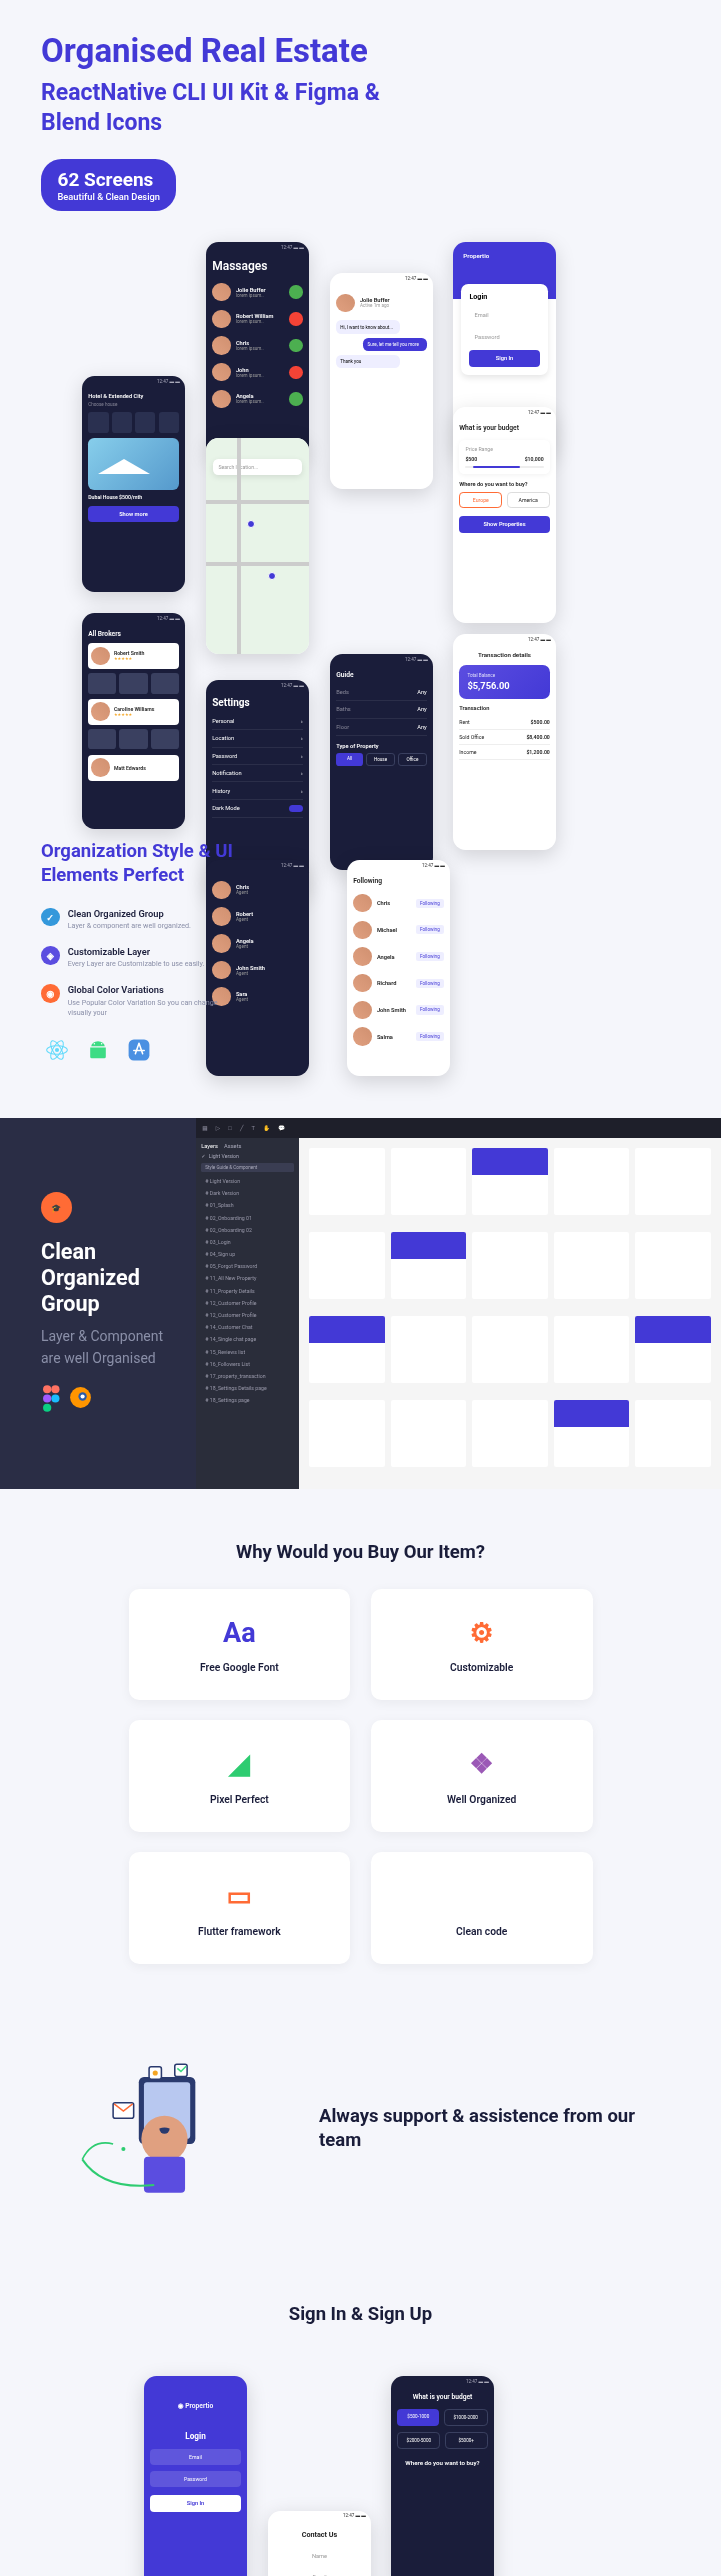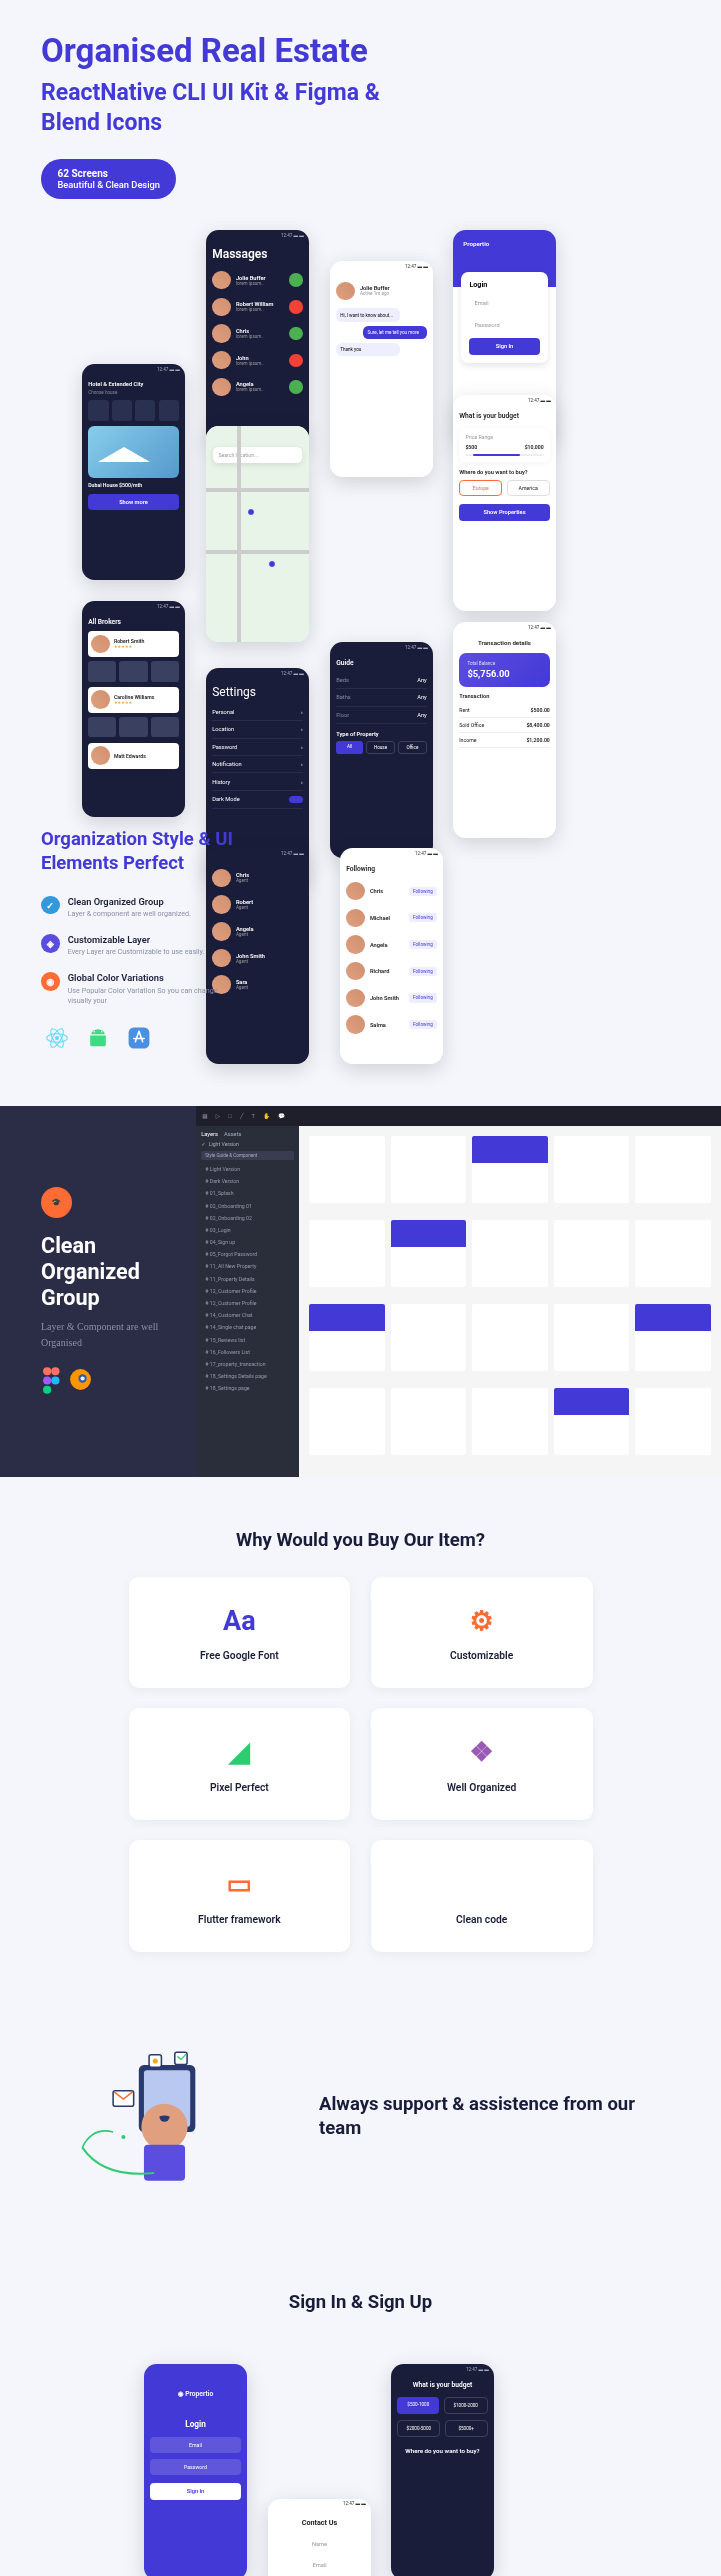--- a/index.html
+++ b/index.html
@@ -1,21 +1,21 @@
 <!DOCTYPE html>
 <html style="font-size:8.2px"><head>
 <meta charset="utf-8">
 <style>
 * { margin: 0; padding: 0; box-sizing: border-box; }
 body { font-family: -apple-system, BlinkMacSystemFont, 'Segoe UI', Roboto, sans-serif; background: #f5f6fb; width: 721px; }
 .container { max-width: 721px; margin: 0 auto; padding: 31px 41px; }
 .hero-title { color: #4339d6; font-size: 33px; font-weight: 700; margin-bottom: 8.2px; }
 .hero-subtitle { color: #4339d6; font-size: 23px; font-weight: 700; line-height: 1.3; margin-bottom: 20.6px; max-width: 361px; }
 .badge { display: inline-block; background: #4339d6; color: white; padding: 9.3px 16.5px; border-radius: 20.6px; margin-bottom: 31px; }
-.badge-count { font-size: 10px; font-weight: 700; display: block; }
+.badge-count { font-size: 19px; font-weight: 700; display: block; }
 .badge-text { font-size: 9.3px; font-weight: 500; }
 .mockups-area { position: relative; min-height: 824px; }
 .phone { position: absolute; width: 103px; height: 216px; background: white; border-radius: 12.4px; box-shadow: 0 5.2px 20.6px rgba(0,0,0,0.15); overflow: hidden; }
 .phone.dark { background: #1a1d3a; }
 .phone .status-bar { height: 10.3px; display: flex; justify-content: flex-end; align-items: center; padding: 0 5.2px; font-size: 4.6px; color: #333; }
 .phone.dark .status-bar { color: #aab; }
 .phone .content { padding: 6.2px; }
 .phone.dark .content { color: white; }
 .chat-item { display: flex; align-items: center; padding: 4.1px 0; gap: 5.2px; }
 .avatar { width: 18.5px; height: 18.5px; border-radius: 50%; background: linear-gradient(45deg, #e0a080, #d09070); flex-shrink: 0; }
@@ -36,21 +36,21 @@
 .feature-item { display: flex; gap: 8.2px; margin-bottom: 14.4px; }
 .feature-icon { width: 18.5px; height: 18.5px; border-radius: 50%; flex-shrink: 0; display: flex; align-items: center; justify-content: center; font-size: 9.3px; color: white; font-weight: bold; }
 .feature-name { color: #1a1d3a; font-size: 9.3px; font-weight: 600; margin-bottom: 2.1px; }
 .feature-desc { color: #8a8fa8; font-size: 7.2px; line-height: 1.5; }
 .tech-icons { display: flex; gap: 10.3px; margin-top: 15.5px; }
 .tech-icon { width: 31px; height: 31px; display: flex; align-items: center; justify-content: center; }
 .figma-section { background: #2a2d45; padding: 0; margin: 52px -41px 0; display: flex; align-items: center; min-height: 371px; position: relative; }
 .figma-left { flex: 0 0 196px; padding: 31px 20.6px 31px 41px; }
 .figma-icon { width: 31px; height: 31px; border-radius: 50%; background: #ff6b35; margin-bottom: 15.5px; display: flex; align-items: center; justify-content: center; }
 .figma-title { color: #fff; font-size: 21.6px; font-weight: 700; line-height: 1.2; margin-bottom: 8.2px; }
-.figma-desc { color: #8a8fa8; font-size: 10px; line-height: 1.6; font-family: Liberation Serif, serif; }
+.figma-desc { color: #8a8fa8; font-size: 14px; line-height: 1.6; }
 .figma-tools { display: flex; gap: 8.2px; margin-top: 15.5px; }
 .figma-screenshot { flex: 1; background: #383b55; height: 371px; position: relative; }
 .figma-sidebar { position: absolute; left: 0; top: 20.6px; bottom: 0; width: 103px; background: #2a2d3a; padding: 5.2px; font-size: 5.2px; color: #aab; }
 .figma-layer { padding: 3.1px 4.1px; color: #99a; }
 .figma-canvas { position: absolute; left: 103px; right: 0; top: 20.6px; bottom: 0; background: #f5f5f5; padding: 10.3px; display: grid; grid-template-columns: repeat(5, 1fr); gap: 6.2px; }
 .figma-thumb { background: white; border-radius: 2.1px; height: 67px; }
 .why-section { text-align: center; padding: 52px 0 31px; }
 .why-title { font-size: 18.5px; font-weight: 700; color: #1a1d3a; margin-bottom: 26px; }
 .why-grid { display: grid; grid-template-columns: repeat(2, 1fr); gap: 20.6px; max-width: 464px; margin: 0 auto; }
 .why-card { background: white; border-radius: 10.3px; padding: 26px 15.5px; text-align: center; box-shadow: 0 2.1px 10.3px rgba(0,0,0,0.05); }
@@ -247,21 +247,21 @@
             <div style="flex:1">
               <div style="font-size:5.2px;font-weight:600;color:#222">Matt Edwards</div>
             </div>
           </div>
       </div>
     </div>
 
     <div class="phone dark" style="top:438px;left:165px">
       <div class="status-bar">12:47 ▬ ▬</div>
       <div class="content">
-        <div style="font-size:12px;font-weight:400;margin-bottom:5.2px">Settings</div>
+        <div style="font-size:10px;font-weight:700;margin-bottom:5.2px">Settings</div>
         <div class="settings-row">
             <span>Personal</span>
             <span>›</span>
           </div>
         <div class="settings-row">
             <span>Location</span>
             <span>›</span>
           </div>
         <div class="settings-row">
             <span>Password</span>
@@ -365,21 +365,21 @@
         <div class="chat-item">
             <div class="avatar"></div>
             <div class="chat-info">
               <div class="chat-name">Sara</div>
               <div class="chat-msg">Agent</div>
             </div>
           </div>
       </div>
     </div>
 
-    <div class="phone" style="top:618px;left:299px">
+    <div class="phone" style="top:618px;left:306px">
       <div class="status-bar">12:47 ▬ ▬</div>
       <div class="content" style="color:#222">
         <div style="font-size:6.7px;font-weight:600;margin-bottom:5.2px">Following</div>
         <div class="chat-item">
             <div class="avatar"></div>
             <div class="chat-info">
               <div class="chat-name">Chris</div>
             </div>
             <div style="font-size:4.6px;background:#eef;color:#4339d6;padding:2.1px 4.1px;border-radius:2.1px">Following</div>
           </div>

